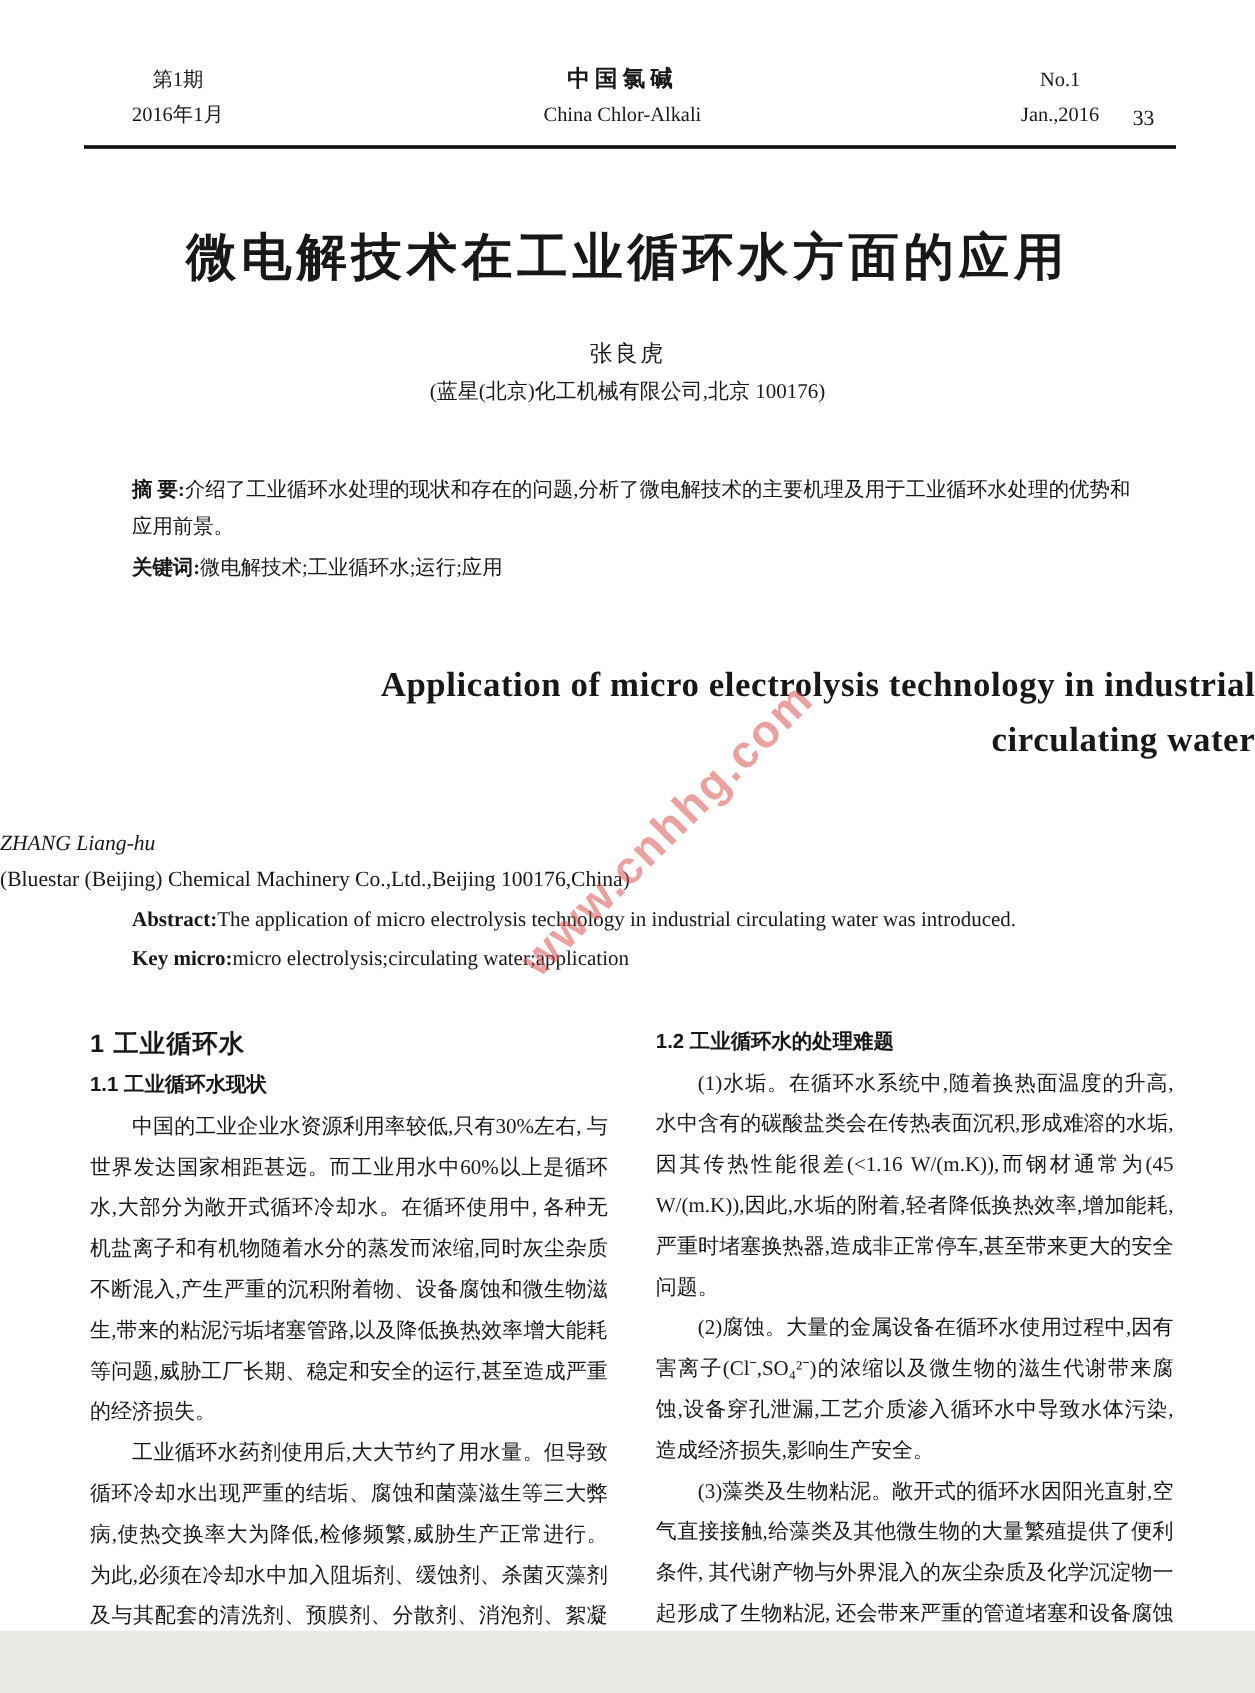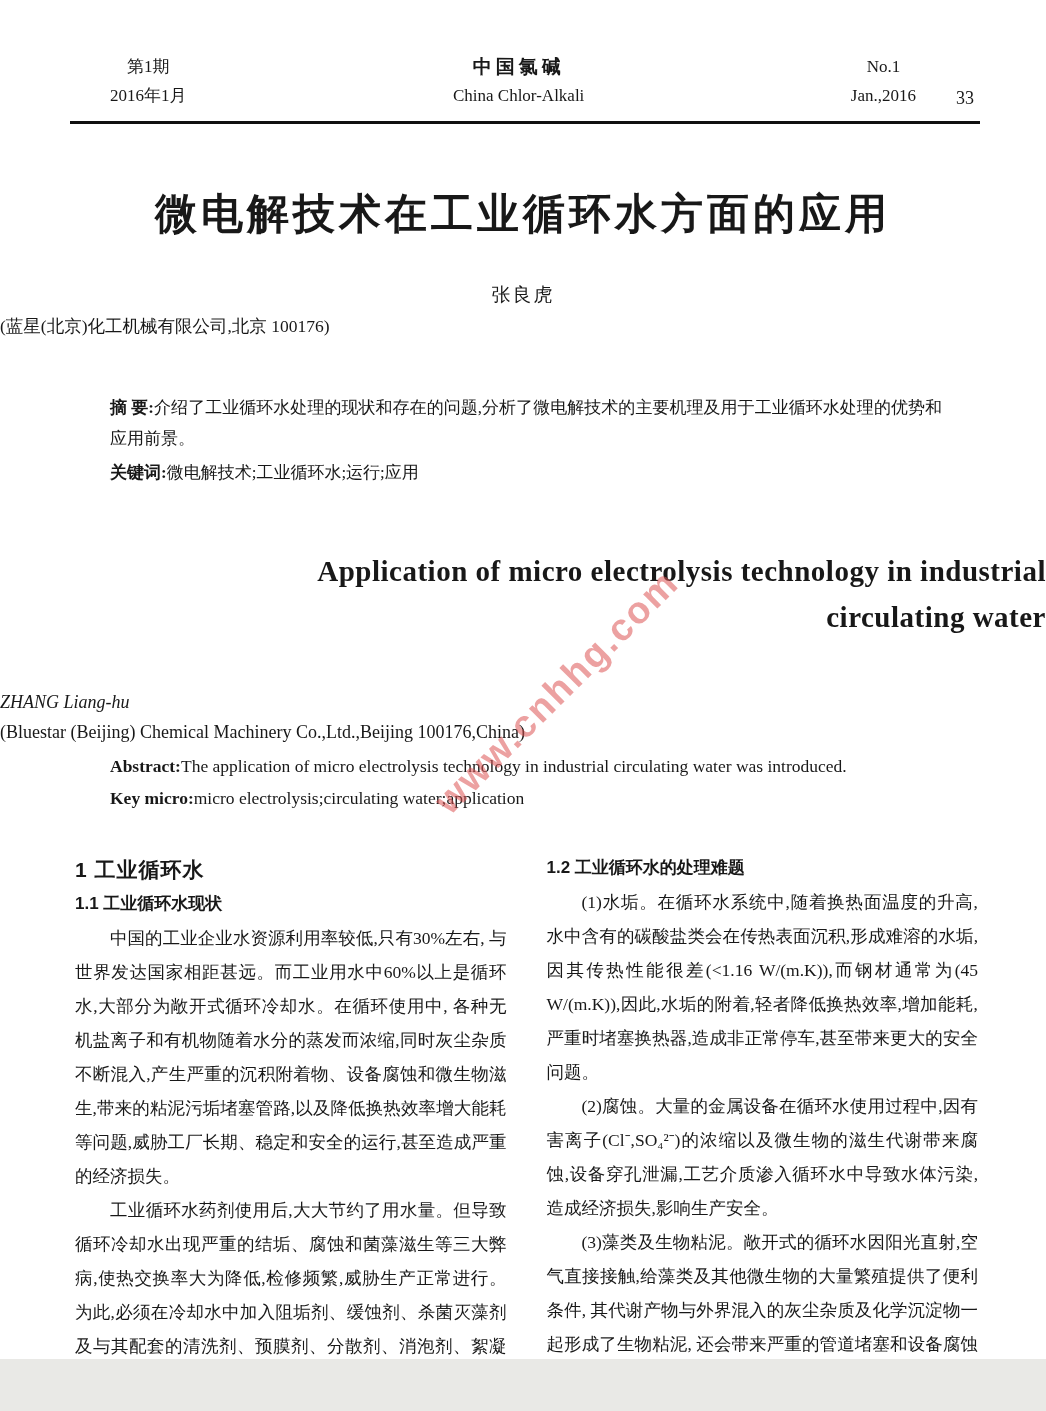--- a/index.html
+++ b/index.html
@@ -8,30 +8,30 @@
     position:relative;width:1046px;height:1359px;overflow:hidden;
     background:#ffffff;color:#181818;
     font-family:"Liberation Serif", serif;
     text-decoration:underline;
   }
   
   .hdr{position:absolute;top:52px;left:110px;right:130px;display:flex;justify-content:space-between;}
   .hdr-col{text-align:center;font-size:17px;line-height:29px;}
   .journal-cn{font-size:19px;font-weight:bold;letter-spacing:4px;}
   .journal-en{font-size:17px;}
-  .page-num{position:absolute;top:88px;right:72px;font-size:18px;}
+  .page-num{position:absolute;top:88px;right:84px;font-size:18px;}
   .rule{position:absolute;top:121px;left:70px;right:66px;height:3px;background:#101010;}
   
   .title-cn{
     position:absolute;top:186px;left:0;width:100%;text-align:center;margin:0;
     font-family:"Liberation Sans", sans-serif;font-weight:bold;
     font-size:42px;letter-spacing:4px;
   }
   .author-cn{position:absolute;top:282px;width:100%;text-align:center;font-size:19px;letter-spacing:2px;}
-  .affil-cn{position:absolute;top:314px;width:100%;font-size:17.5px;}
+  .affil-cn{position:absolute;top:314px;width:100%;text-align:center;font-size:17.5px;}
   
   .abs-cn{position:absolute;top:392px;left:110px;right:104px;font-size:17px;line-height:31px;text-align:justify;}
   .abs-cn p{margin:0 0 3px 0;}
   .lbl{font-weight:bold;}
   .meta-row span.meta-item{display:inline-block;margin-right:58px;}
   .meta-row span.meta-item:last-child{margin-right:0;}
   
   .title-en{
     position:absolute;top:548px;left:0;width:100%;text-align:right;margin:0;
     font-size:29px;font-weight:bold;line-height:46px;letter-spacing:0.5px;

